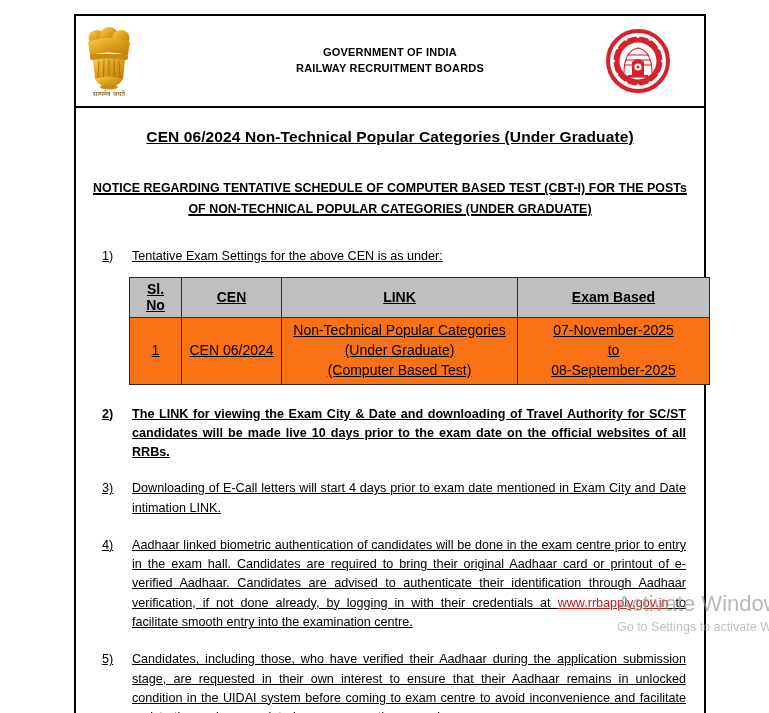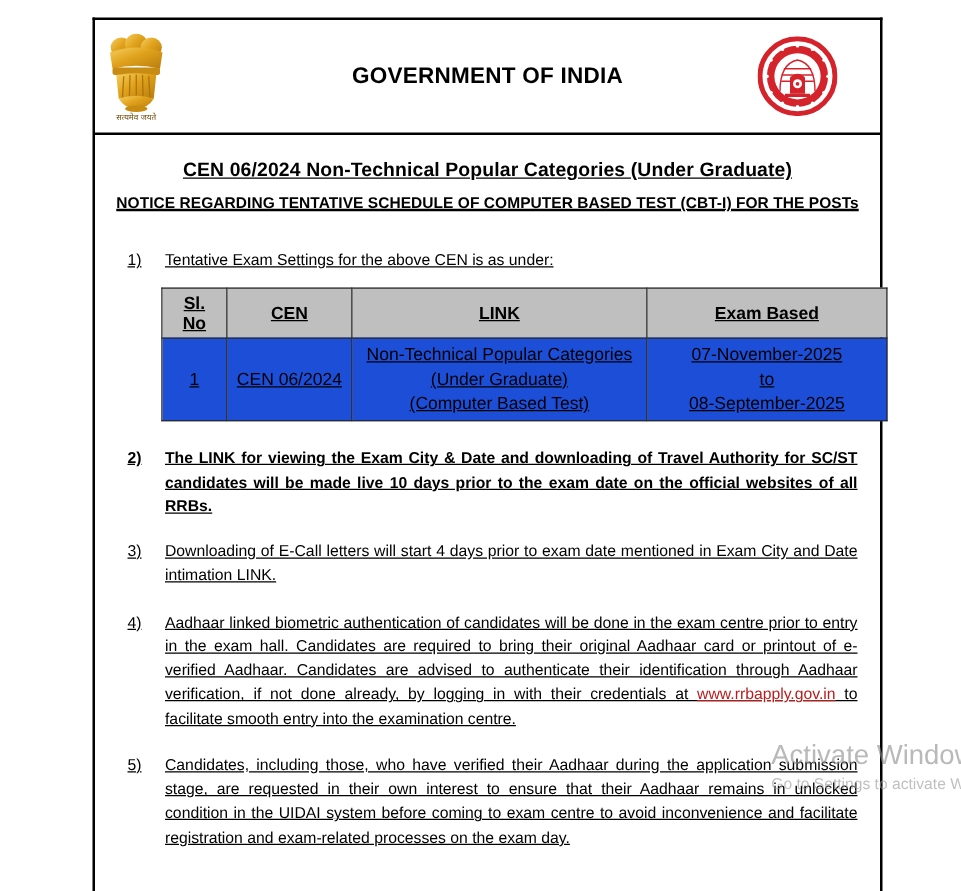--- a/index.html
+++ b/index.html
@@ -46,21 +46,21 @@
     justify-content: flex-start;
     flex: 0 0 auto;
   }
   #masthead-titles {
     flex: 1 1 auto;
     text-align: center;
     line-height: 1.42;
   }
   .mast-line {
     font-weight: bold;
-    font-size: 18px;
+    font-size: 11px;
     letter-spacing: .2px;
     white-space: nowrap;
   }
 
   
   .ashoka { display:block; }
   .rrb-logo { display:block; }
 
   
   #sheet-body {
@@ -73,21 +73,21 @@
     font-weight: bold;
     font-size: 15.5px;
     margin: 6px 0 0 0;
     letter-spacing: .1px;
   }
 
   #notice-heading {
     text-align: center;
     font-weight: bold;
     font-size: 12.4px;
-    margin: 6px 0 0 0;
+    margin: 32px 0 0 0;
     line-height: 1.72;
     letter-spacing: .05px;
   }
   #notice-heading span {
     text-decoration: underline;
     text-underline-offset: 2px;
   }
 
   
   .clause {
@@ -137,21 +137,21 @@
     vertical-align: middle;
     padding: 3px 4px;
   }
   table#schedule thead th {
     background: #bfbfbf;
     font-weight: bold;
     height: 38px;
     line-height: 1.18;
   }
   table#schedule tbody td {
-    background: #1d4ed8;
+    background: #f97316;
     height: 54px;
     line-height: 1.42;
   }
   col.c-sl   { width: 52px; }
   col.c-cen  { width: 100px; }
   col.c-exam { width: 236px; }
   col.c-date { width: 192px; }
 
   
   #watermark {
@@ -214,20 +214,21 @@
         </g>
 
         <path d="M13 55 Q27 50 41 55 Q36 63 27 63 Q18 63 13 55 Z" fill="url(#gold)"></path>
         <ellipse cx="27" cy="63" rx="9" ry="2.6" fill="#c98c12"></ellipse>
         <text x="27" y="72" text-anchor="middle" font-size="6.5" font-family="'DejaVu Sans', sans-serif" fill="#6e4a06">सत्यमेव जयते</text>
       </svg>
     </div>
 
     <div id="masthead-titles">
       <div class="mast-line">GOVERNMENT OF INDIA</div>
+      <div class="mast-line">RAILWAY RECRUITMENT BOARDS</div>
     </div>
 
     <div class="emblem-cell">
       <svg class="rrb-logo" width="64" height="64" viewBox="0 0 64 64">
         <circle cx="32" cy="32" r="30" fill="#ffffff" stroke="#d5232b" stroke-width="4"></circle>
         <circle cx="32" cy="32" r="24.5" fill="#d5232b"></circle>
         <circle cx="32" cy="32" r="18.5" fill="#ffffff"></circle>
 
         <g fill="#ffffff">
           <circle cx="32" cy="7.5" r="1.5"></circle>
@@ -257,20 +258,21 @@
       </svg>
     </div>
   </div>
 
   <div id="sheet-body">
 
     <div id="cen-title">CEN 06/2024 Non-Technical Popular Categories (Under Graduate)</div>
 
     <div id="notice-heading">
       <span>NOTICE REGARDING TENTATIVE SCHEDULE OF COMPUTER BASED TEST (CBT-I) FOR THE POSTs</span><br>
+      <span>OF NON-TECHNICAL POPULAR CATEGORIES  (UNDER GRADUATE)</span>
     </div>
 
     <div class="clause" id="clause-1">
       <div class="num">1)</div>
       <div class="txt">Tentative Exam Settings for the above CEN is as under:</div>
     </div>
 
     <div id="schedule-wrap">
       <table id="schedule">
         <colgroup>

